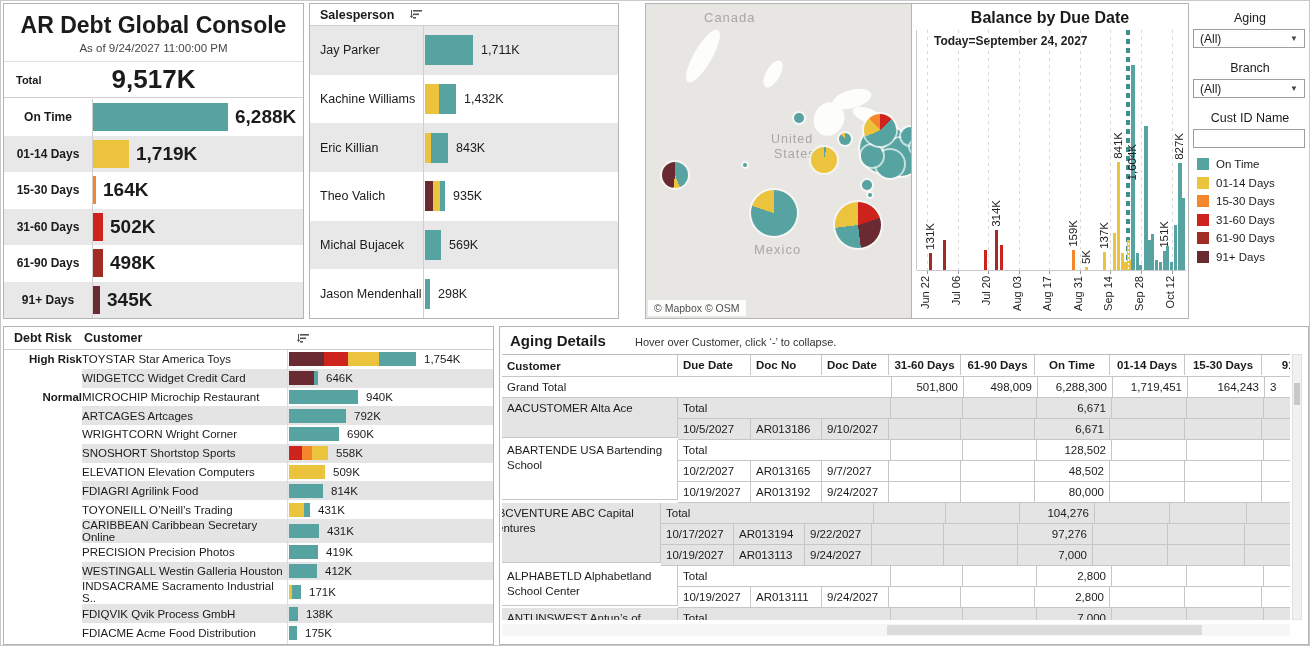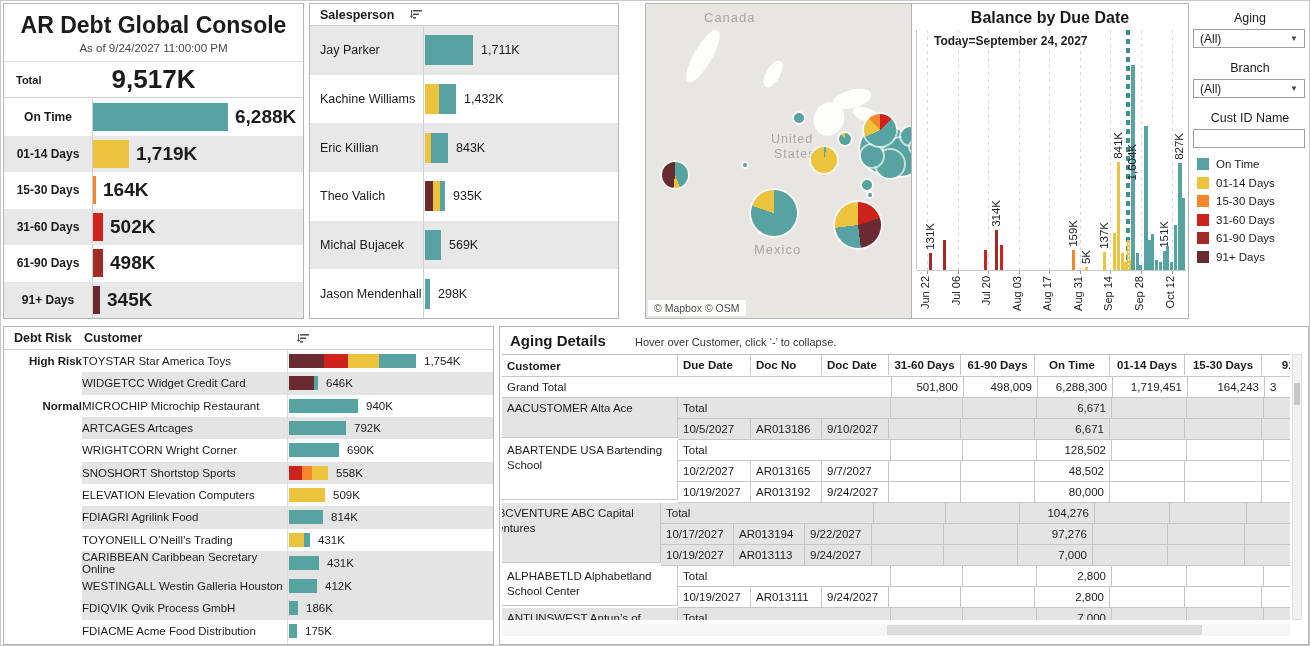--- a/index.html
+++ b/index.html
@@ -442,36 +442,55 @@
         <div class="cust-row">
           <div class="shade stripe1" style="background: rgb(228, 228, 228);"></div>
           <div class="risk"></div>
           <div class="cname">CARIBBEAN  Caribbean Secretary Online</div>
           <div class="bars">
             <div style="width: 30px; background: rgb(87, 163, 161);"></div>
           </div>
           <div class="cval" style="left: 323px;">431K</div>
         </div>
         <div class="cust-row">
+          <div class="shade stripe0" style="background: rgb(255, 255, 255);"></div>
+          <div class="risk"></div>
+          <div class="cname">PRECISION  Precision Photos</div>
+          <div class="bars">
+            <div style="width: 29px; background: rgb(87, 163, 161);"></div>
+          </div>
+          <div class="cval" style="left: 322px;">419K</div>
+        </div>
+        <div class="cust-row">
           <div class="shade stripe1" style="background: rgb(228, 228, 228);"></div>
           <div class="risk"></div>
           <div class="cname">WESTINGALL  Westin Galleria Houston</div>
           <div class="bars">
             <div style="width: 28px; background: rgb(87, 163, 161);"></div>
           </div>
           <div class="cval" style="left: 321px;">412K</div>
         </div>
         <div class="cust-row">
+          <div class="shade stripe0" style="background: rgb(255, 255, 255);"></div>
+          <div class="risk"></div>
+          <div class="cname">INDSACRAME  Sacramento Industrial S..</div>
+          <div class="bars">
+            <div style="width: 3px; background: rgb(235, 195, 61);"></div>
+            <div style="width: 9px; background: rgb(87, 163, 161);"></div>
+          </div>
+          <div class="cval" style="left: 305px;">171K</div>
+        </div>
+        <div class="cust-row">
           <div class="shade stripe1" style="background: rgb(228, 228, 228);"></div>
           <div class="risk"></div>
           <div class="cname">FDIQVIK  Qvik Process GmbH</div>
           <div class="bars">
             <div style="width: 9px; background: rgb(87, 163, 161);"></div>
           </div>
-          <div class="cval" style="left: 302px;">186K</div>
+          <div class="cval" style="left: 302px;">138K</div>
         </div>
         <div class="cust-row">
           <div class="shade stripe0" style="background: rgb(255, 255, 255);"></div>
           <div class="risk"></div>
           <div class="cname">FDIACME  Acme Food Distribution</div>
           <div class="bars">
             <div style="width: 8px; background: rgb(87, 163, 161);"></div>
           </div>
           <div class="cval" style="left: 301px;">175K</div>
         </div>

